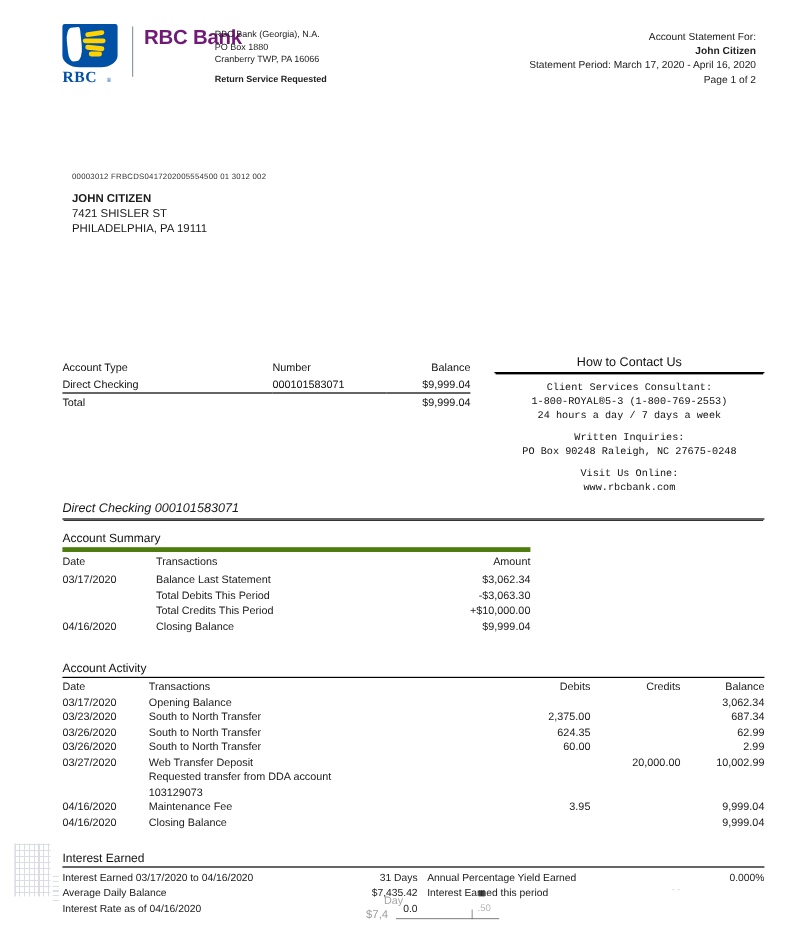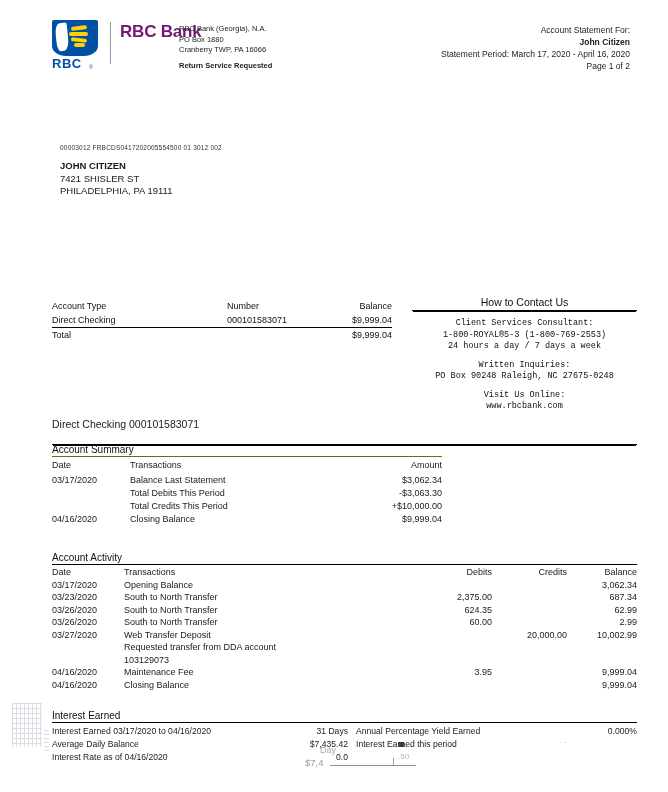--- a/index.html
+++ b/index.html
@@ -63,21 +63,21 @@
   .l2 { left: 0px; top: 7px; width: 19px; height: 4px; border-radius: 3px; }
   .l3 { left: 2px; top: 13px; width: 16px; height: 4px; border-radius: 3px; transform: rotate(6deg); }
   .l4 { left: 5px; top: 18px; width: 11px; height: 4px; border-radius: 3px; }
   .rbc-word {
     position: absolute;
     left: 0px; top: 36px;
     font-size: 13px;
     font-weight: bold;
     letter-spacing: 0.5px;
     color: #0051a5;
-    font-family: Liberation Sans, sans-serif;
+    font-family: Liberation Serif, serif;
   }
   .rbc-reg {
     position: absolute;
     left: 37px; top: 44px;
     font-size: 5px;
     color: #0051a5;
   }
   .logo-divider {
     position: absolute;
     left: 110px; top: 22px;
@@ -181,33 +181,34 @@
     color: #111;
   }
   .contact .grp { margin-bottom: 7px; font-family: Liberation Mono, monospace; }
 
   
   .dc-head {
     position: absolute;
     left: 52px; top: 418px;
     width: 585px;
     font-size: 10.5px;
-    padding-bottom: 14px;
+    padding-bottom: 2px;
     border-bottom: 1px solid #000;
     box-shadow: 0 2px 0 -1px #000;
+    font-style: italic;
   }
 
   
   .acct-sum {
     position: absolute;
     left: 52px; top: 444px;
     width: 390px;
   }
   .acct-sum .hd {
-    border-bottom: 1px solid #4d7c0f;
+    border-bottom: 4px solid #4d7c0f;
     padding-bottom: 1px;
     font-size: 10px;
   }
   .astable {
     width: 100%;
     border-collapse: collapse;
     font-size: 9px;
     margin-top: 2px;
   }
   .astable th {

